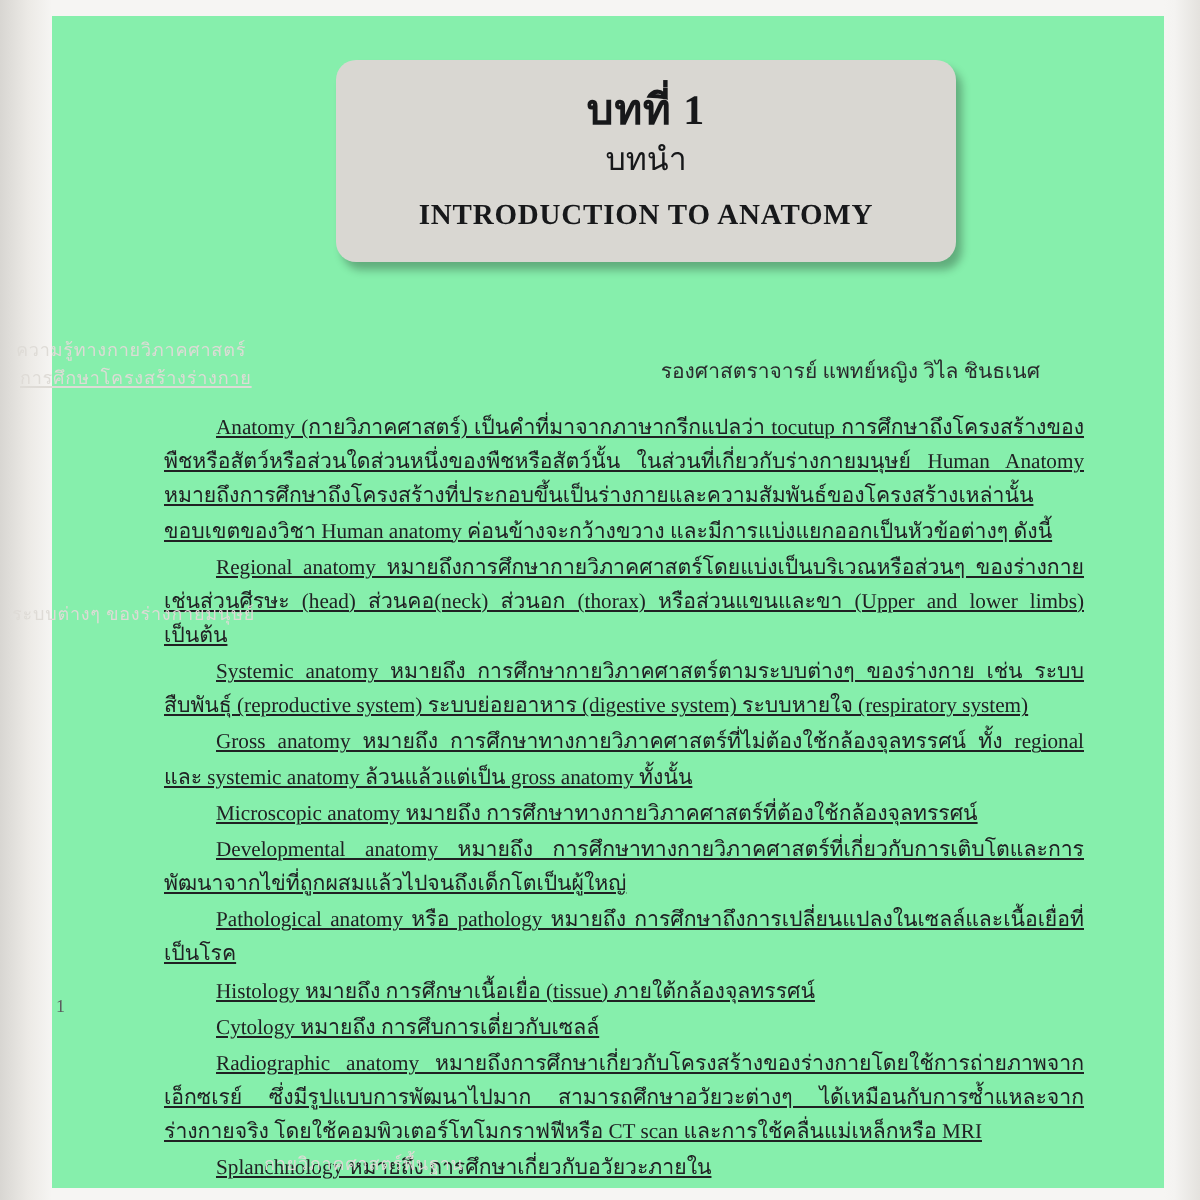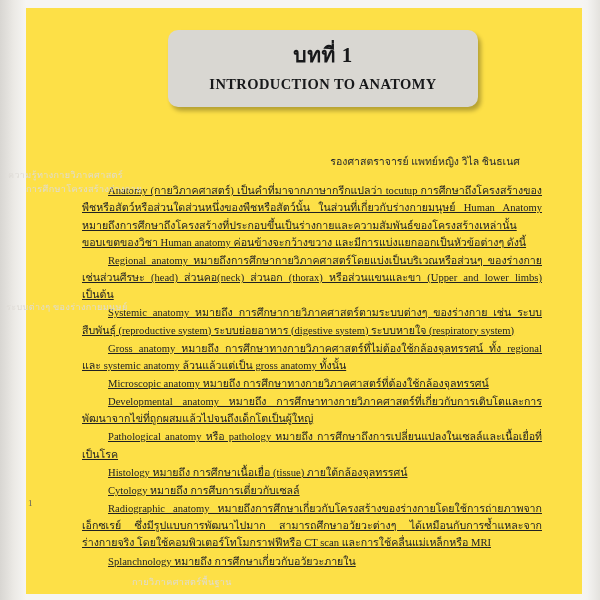--- a/index.html
+++ b/index.html
@@ -36,21 +36,21 @@
     width: 18px;
     background: linear-gradient(to left, #e4e2de 0%, #f4f3f1 70%, #f6f5f3 100%);
     pointer-events: none;
   }
   .sheet {
     position: absolute;
     left: 26px;
     right: 16px;
     top: 8px;
     bottom: 6px;
-    background: #fde047;
+    background: #86efac;
   }
   .content {
     position: absolute;
     left: 56px;
     right: 42px;
     top: 22px;
     bottom: 10px;
   }
 
   
@@ -88,21 +88,21 @@
   
   .ghost {
     position: absolute;
     color: #dedbd6;
     font-size: 9px;
     letter-spacing: 0.4px;
     user-select: none;
     white-space: nowrap;
   }
   .ghost.g1 { left: 8px;  top: 168px; }
-  .ghost.g2 { left: 26px; top: 182px; }
+  .ghost.g2 { left: 10px; top: 182px; text-decoration: underline; }
   .ghost.g3 { left: 6px;  top: 300px; }
   .ghost.g4 { left: 14px; top: 420px; }
   .ghost.g5 { left: 132px; top: 575px; }
 
   .author {
     text-align: right;
     font-size: 10.5px;
     color: #2a2b2d;
     margin: 46px 22px 12px 0;
   }
@@ -128,20 +128,21 @@
 </style>
 </head>
 <body>
 
 <div class="page">
   <div class="sheet">
     <div class="content">
 
       <div class="title-plaque">
         <div class="chapter-line">บทที่ 1</div>
+        <div class="chapter-sub">บทนำ</div>
         <div class="chapter-en">INTRODUCTION TO ANATOMY</div>
       </div>
 
       <div class="author">รองศาสตราจารย์ แพทย์หญิง วิไล ชินธเนศ</div>
 
       <div class="body-text">
         <p>Anatomy (กายวิภาคศาสตร์) เป็นคำที่มาจากภาษากรีกแปลว่า tocutup การศึกษาถึงโครงสร้างของพืชหรือสัตว์หรือส่วนใดส่วนหนึ่งของพืชหรือสัตว์นั้น ในส่วนที่เกี่ยวกับร่างกายมนุษย์ Human Anatomy หมายถึงการศึกษาถึงโครงสร้างที่ประกอบขึ้นเป็นร่างกายและความสัมพันธ์ของโครงสร้างเหล่านั้น ขอบเขตของวิชา Human anatomy ค่อนข้างจะกว้างขวาง และมีการแบ่งแยกออกเป็นหัวข้อต่างๆ ดังนี้</p>
         <p>Regional anatomy หมายถึงการศึกษากายวิภาคศาสตร์โดยแบ่งเป็นบริเวณหรือส่วนๆ ของร่างกายเช่นส่วนศีรษะ (head) ส่วนคอ(neck) ส่วนอก (thorax) หรือส่วนแขนและขา (Upper and lower limbs) เป็นต้น</p>
         <p>Systemic anatomy หมายถึง การศึกษากายวิภาคศาสตร์ตามระบบต่างๆ ของร่างกาย เช่น ระบบสืบพันธุ์ (reproductive system) ระบบย่อยอาหาร (digestive system) ระบบหายใจ (respiratory system)</p>
         <p>Gross anatomy หมายถึง การศึกษาทางกายวิภาคศาสตร์ที่ไม่ต้องใช้กล้องจุลทรรศน์ ทั้ง regional และ systemic anatomy ล้วนแล้วแต่เป็น gross anatomy ทั้งนั้น</p>

